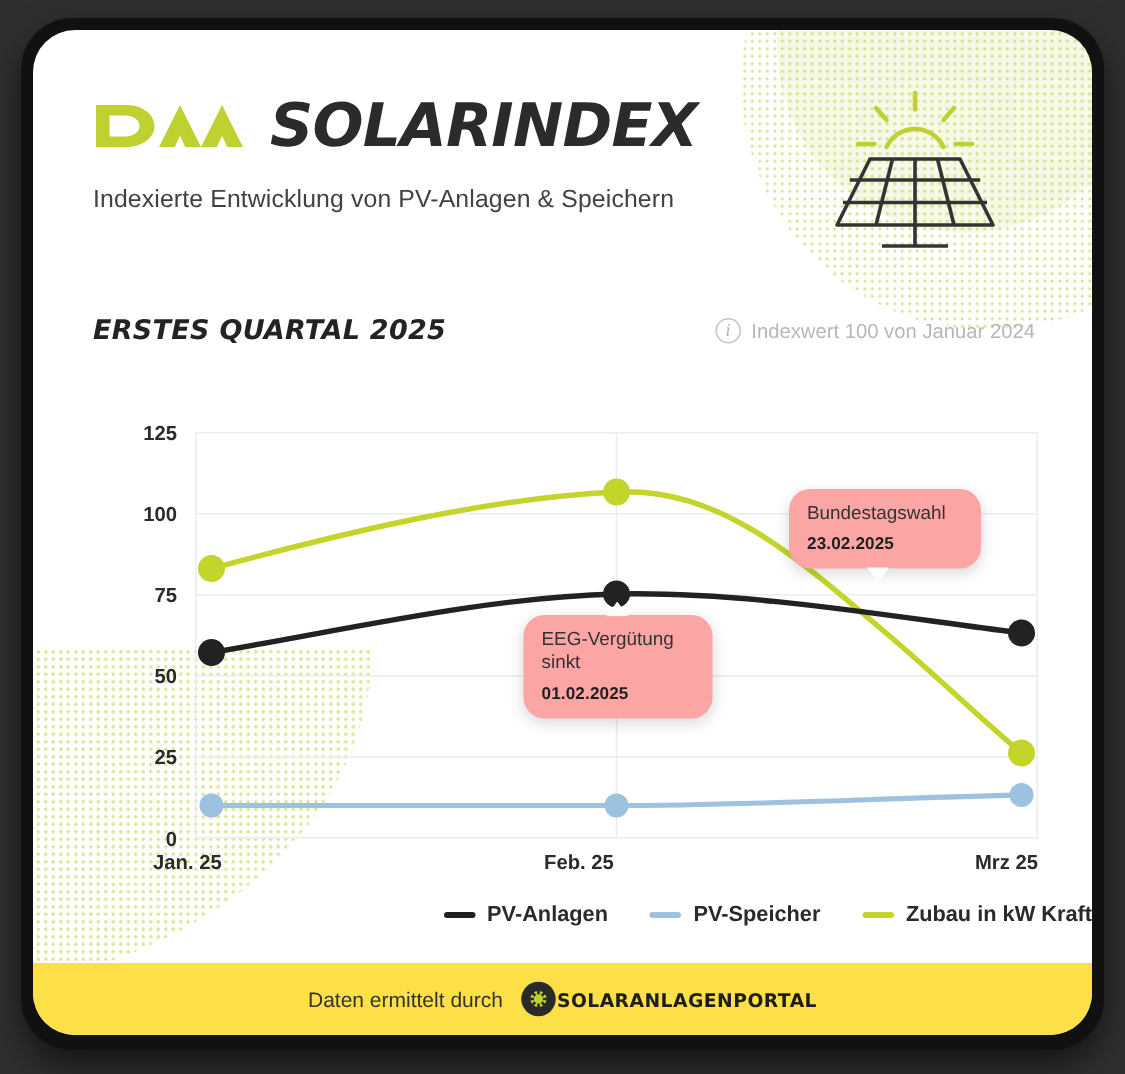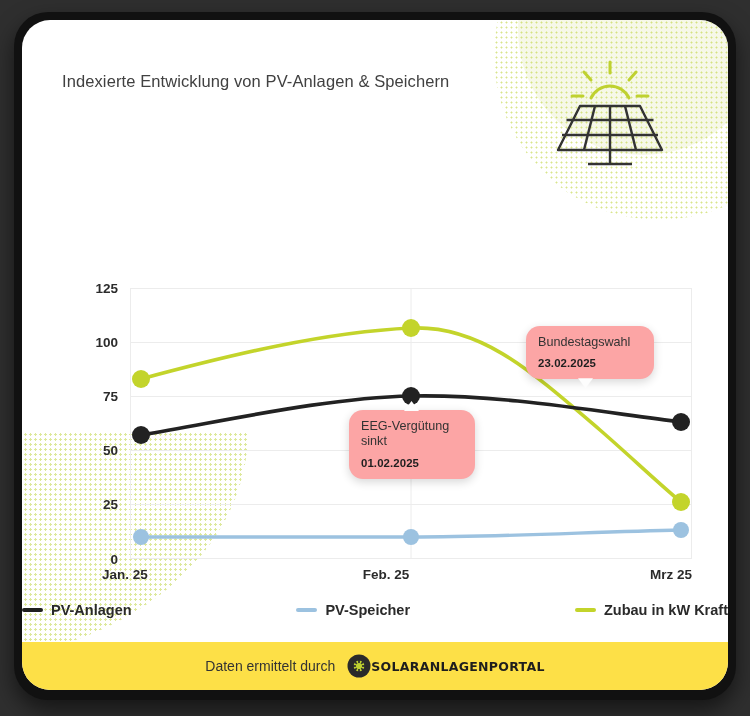--- a/index.html
+++ b/index.html
@@ -202,21 +202,21 @@
     clip-path: polygon(0 0, 100% 0, 50% 100%);
   }
 
   
   .legend {
     position: absolute;
     left: 0;
     right: 0;
     top: 582px;
     display: flex;
-    justify-content: space-between;
+    justify-content: flex-end;
     gap: 28px;
   }
   .leg-item {
     display: flex;
     align-items: center;
     gap: 8px;
     font-size: 14.5px;
     font-weight: 700;
     color: #2a2a2a;
   }
@@ -263,20 +263,29 @@
 <div class="stage">
   <div class="frame"></div>
 
   <div class="card">
 
     <div class="deco-tr2"></div>
     <div class="deco-tr"></div>
     <div class="deco-bl"></div>
 
     <div class="header">
+      <div class="brandline">
+        <svg class="logo-daa" width="104" height="40" viewBox="0 0 104 40">
+          <path d="M2 6 H22 C34 6 41 13 41 20 C41 27 34 34 22 34 H2 Z
+                   M11 13 V27 H21 C27 27 31 24 31 20 C31 16 27 13 21 13 Z" fill="#bfd130"></path>
+          <path d="M44 34 L58 6 L72 34 L61.5 34 L58 26.5 L54.5 34 Z" fill="#bfd130"></path>
+          <path d="M72 34 L86 6 L100 34 L89.5 34 L86 26.5 L82.5 34 Z" fill="#bfd130"></path>
+        </svg>
+        <span class="brand-word">SOLARINDEX</span>
+      </div>
       <div class="subtitle">Indexierte Entwicklung von PV-Anlagen &amp; Speichern</div>
     </div>
 
     <svg class="panel-icon" viewBox="0 0 140 112">
       <g stroke="#bfd130" stroke-width="3" stroke-linecap="round" fill="none">
         <path d="M51 40 A21 21 0 0 1 89 40"></path>
         <line x1="70" y1="4" x2="70" y2="15"></line>
         <line x1="44" y1="14" x2="51" y2="22"></line>
         <line x1="96" y1="14" x2="89" y2="22"></line>
         <line x1="32" y1="38" x2="43" y2="38"></line>
@@ -287,20 +296,27 @@
         <line x1="70" y1="48" x2="70" y2="92"></line>
         <line x1="55" y1="48" x2="44" y2="92"></line>
         <line x1="85" y1="48" x2="96" y2="92"></line>
         <line x1="26.5" y1="62" x2="113.5" y2="62"></line>
         <line x1="22" y1="77" x2="118" y2="77"></line>
         <line x1="70" y1="92" x2="70" y2="106"></line>
         <line x1="48" y1="106" x2="92" y2="106"></line>
       </g>
     </svg>
 
+    <div class="section-row">
+      <div class="quarter-title">ERSTES QUARTAL 2025</div>
+      <div class="indexnote">
+        <span class="info-ico">i</span>
+        <span>Indexwert 100 von Januar 2024</span>
+      </div>
+    </div>
 
     <div class="chart-wrap">
       <svg class="chart-svg" width="640" height="320" viewBox="0 0 640 320">
 
         <g font-family="Liberation Sans, sans-serif" font-size="13.5" font-weight="700" fill="#2b2b2b" text-anchor="end">
           <text x="58" y="33">125</text>
           <text x="58" y="87">100</text>
           <text x="58" y="141">75</text>
           <text x="58" y="195">50</text>
           <text x="58" y="249">25</text>

